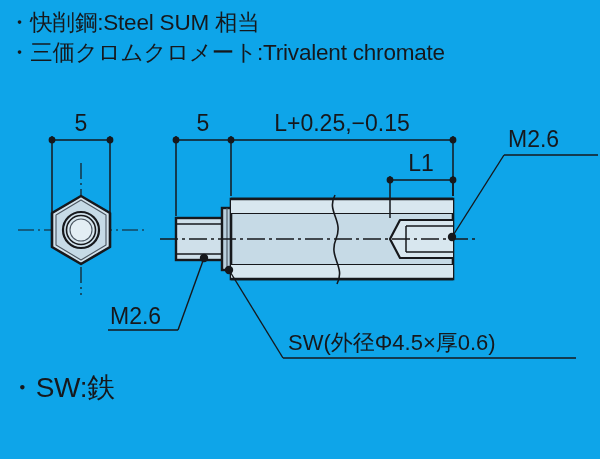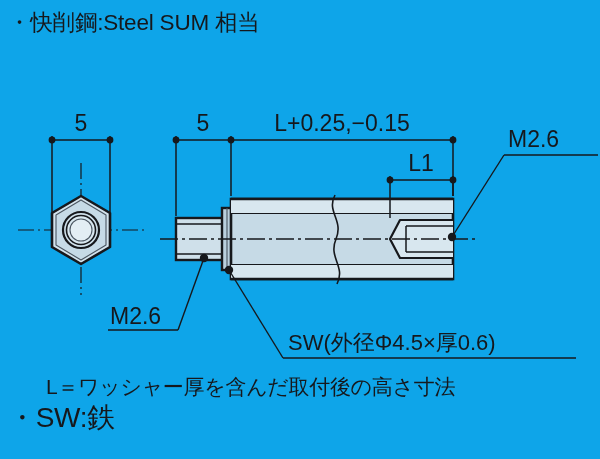--- a/index.html
+++ b/index.html
@@ -69,20 +69,21 @@
     font-family: "Liberation Sans", "DejaVu Sans", sans-serif;
   }
 </style>
 </head>
 <body>
 
 <div id="page">
 
   <div class="spec-block">
     <div class="spec-line">・快削鋼:Steel SUM 相当</div>
+    <div class="spec-line">・三価クロムクロメート:Trivalent chromate</div>
   </div>
 
   <div id="drawing">
     <svg width="600" height="260" viewBox="0 0 600 260" xmlns="http://www.w3.org/2000/svg">
 
       <defs>
         
       </defs>
 
       <g>
@@ -180,17 +181,16 @@
         <circle cx="229" cy="170" r="4.2" fill="#16181c"></circle>
         <line x1="229" y1="170" x2="283" y2="258" stroke="#16181c" stroke-width="1.4"></line>
         <line x1="283" y1="258" x2="576" y2="258" stroke="#16181c" stroke-width="1.4"></line>
         <text class="dim-text-jp" x="288" y="250">SW(外径Φ4.5×厚0.6)</text>
       </g>
 
     </svg>
   </div>
 
   <div class="note-block">
-    <div class="note-indent">L＝ワッシャー厚を含んだ取付後の高さ寸法</div>
     <div class="note-bullet">・SW:鉄</div>
   </div>
 
 </div>
 
 </body></html>

